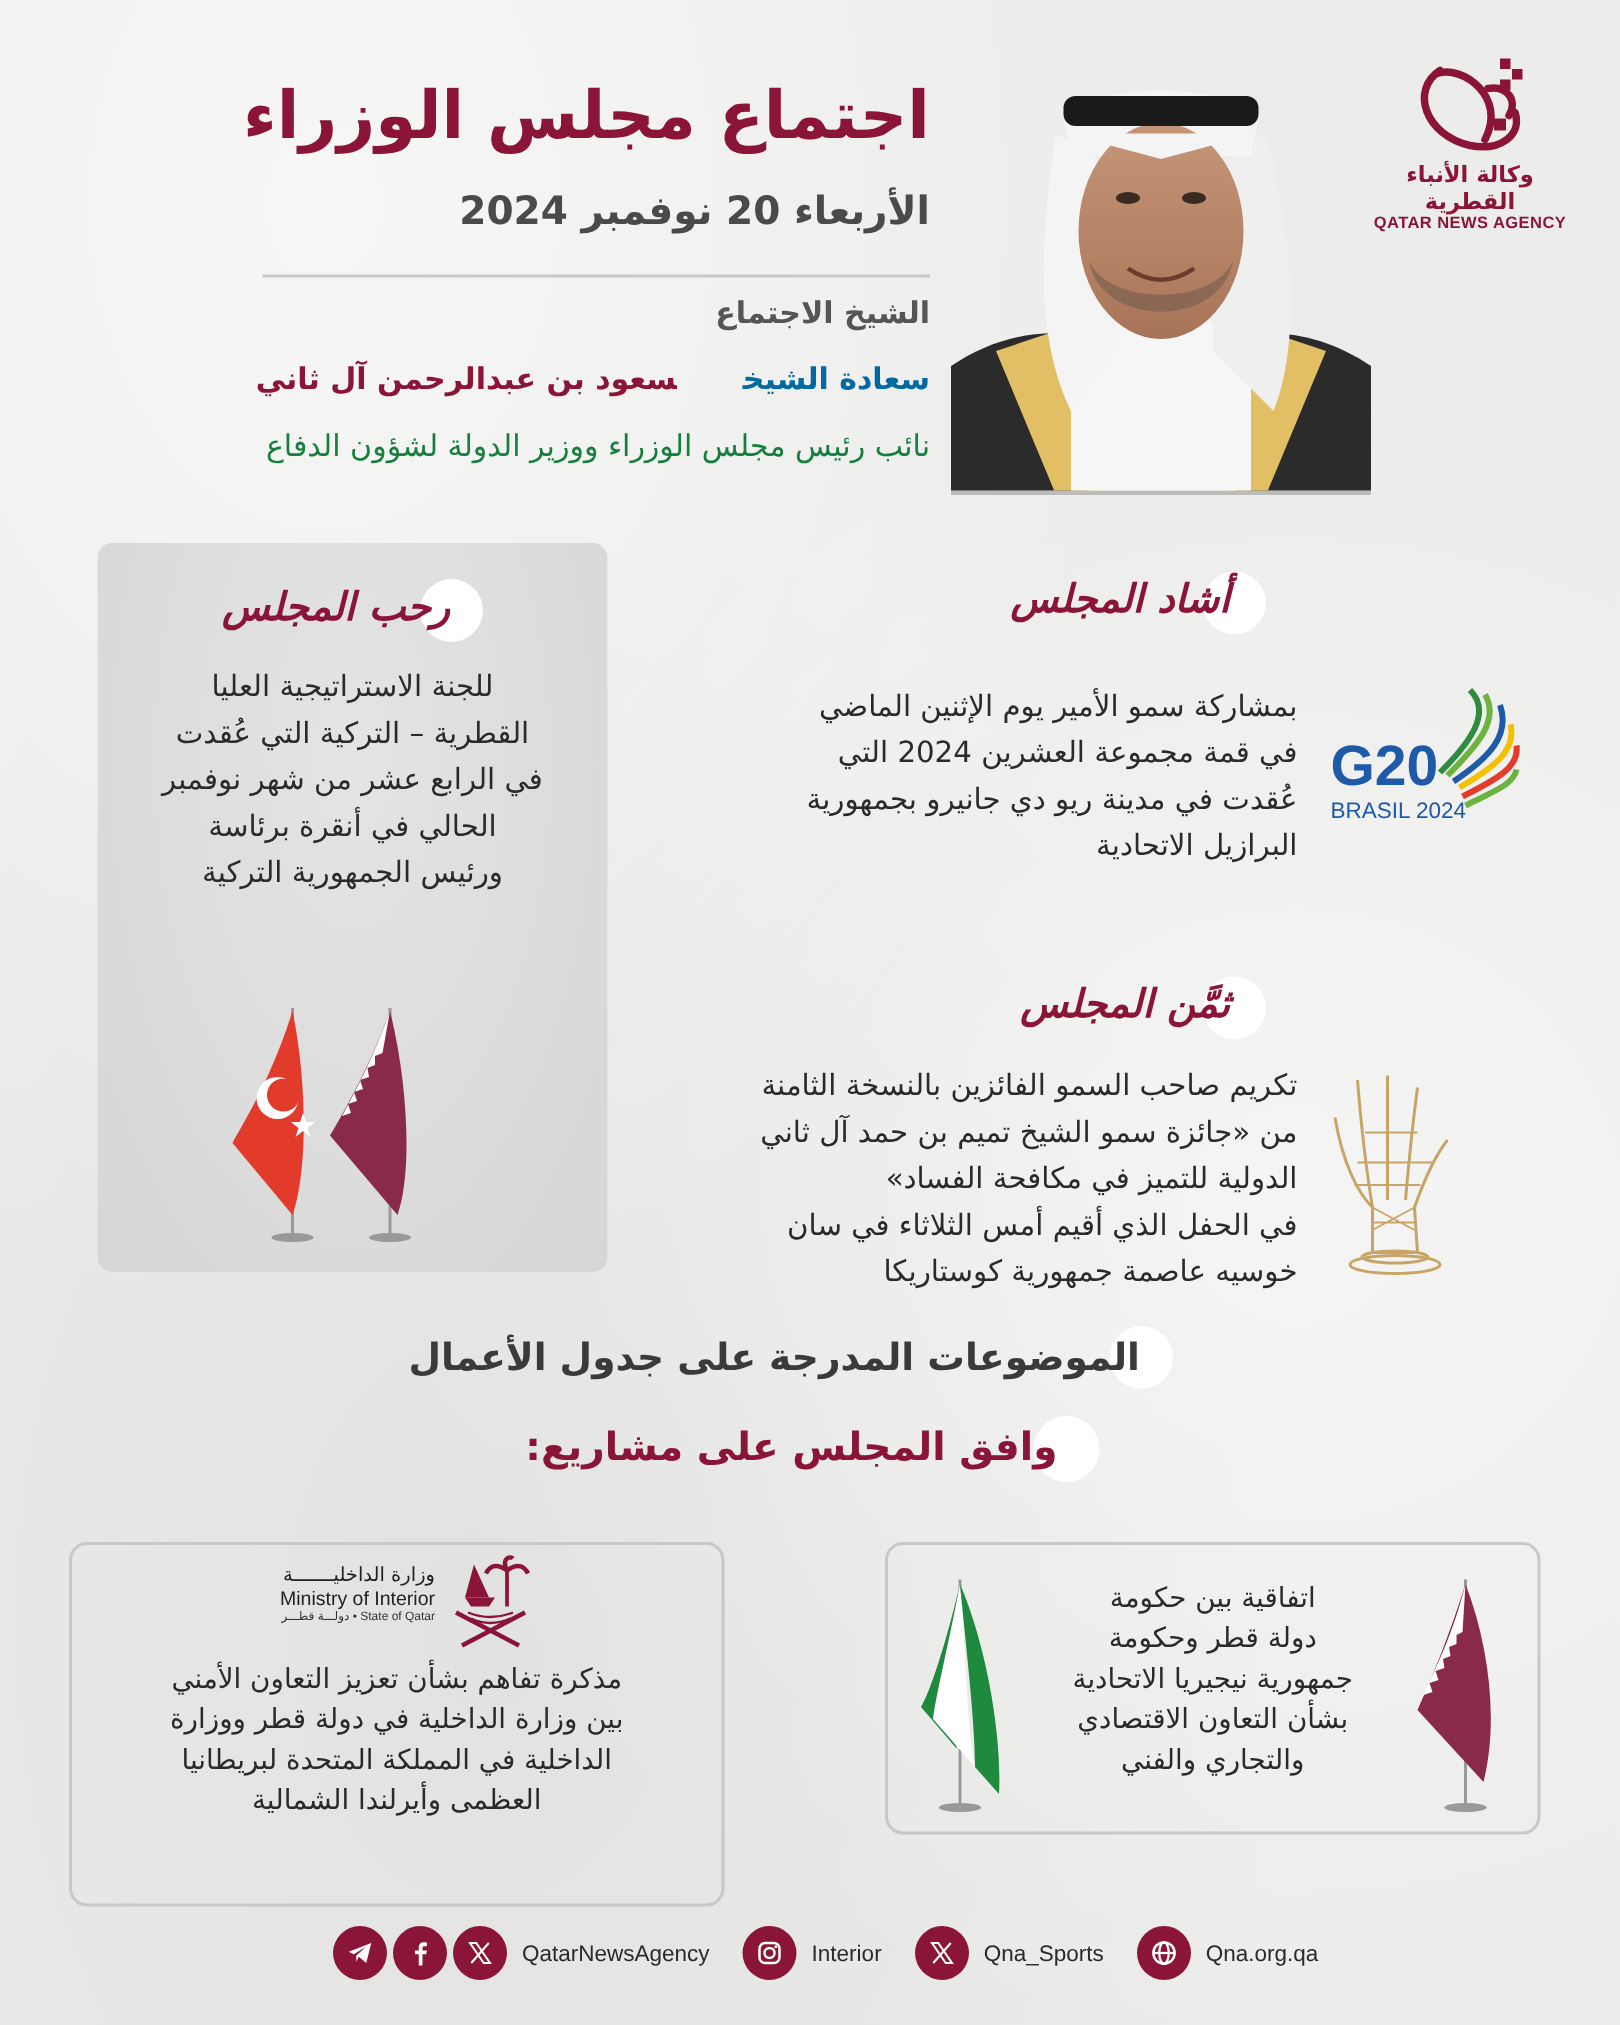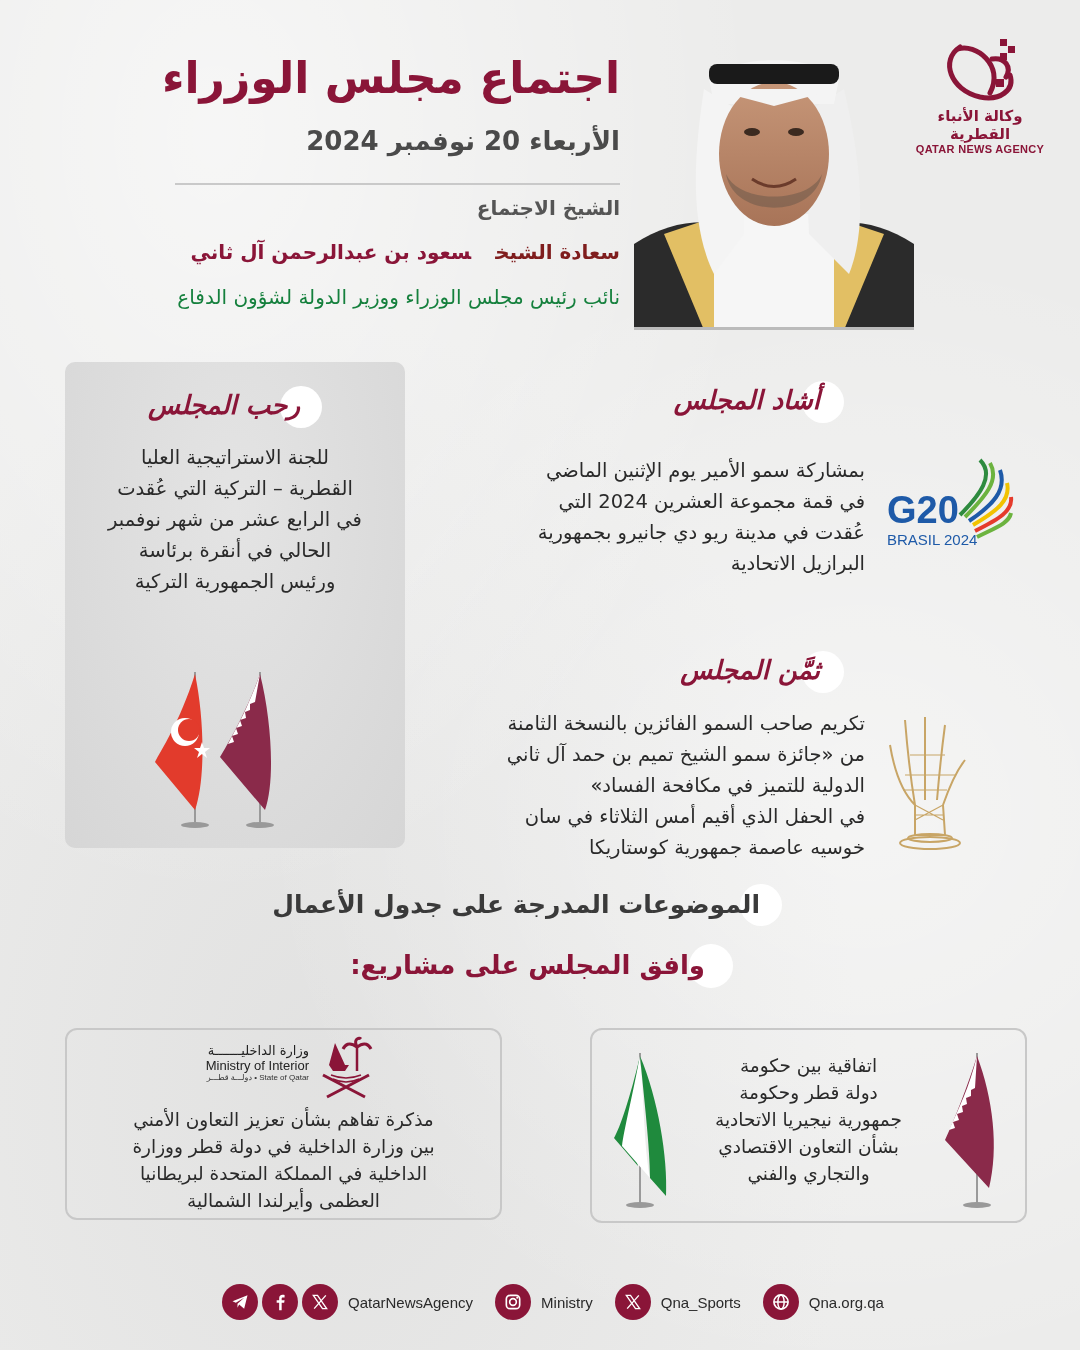--- a/index.html
+++ b/index.html
@@ -21,21 +21,21 @@
   .logo svg { display: block; margin: 0 auto; }
   .logo .ar { font-size: 15px; font-weight: bold; color: #8a1538; direction: rtl; margin-top: 2px; }
   .logo .en { font-family: "Liberation Sans", sans-serif; font-size: 11px; font-weight: bold; color: #8a1538; letter-spacing: 0.3px; }
 
   
   .title { right: 460px; top: 52px; font-size: 44px; font-weight: bold; color: #8a1538; direction: rtl; }
   .date { right: 460px; top: 126px; font-size: 26px; font-weight: bold; color: #4a4a4a; direction: rtl; }
   .hr { left: 175px; top: 183px; width: 445px; height: 2px; background: #c9c9c9; }
   .chaired { right: 460px; top: 196px; font-size: 20px; font-weight: bold; color: #555; direction: rtl; }
   .name-line { right: 460px; top: 240px; font-size: 20px; font-weight: bold; direction: rtl; white-space: nowrap; }
-  .name-line .hon { color: #7f1d1d; margin-left: 24px; }
+  .name-line .hon { color: #0369a1; margin-left: 44px; }
   .name-line .nm { color: #8a1538; }
   .position { right: 460px; top: 285px; font-size: 20px; color: #15803d; direction: rtl; white-space: nowrap; }
 
   .portrait { left: 634px; top: 34px; width: 280px; height: 296px; overflow: hidden; border-bottom: 3px solid #bbb; }
 
   
   .sec-head { direction: rtl; font-size: 26px; font-weight: bold; color: #8a1538; }
   .sec-head .dot { position: absolute; width: 42px; height: 42px; border-radius: 50%; background: #fff; z-index: 0; }
   .sec-head span.t { position: relative; z-index: 1; font-style: italic; }
 
@@ -55,21 +55,21 @@
   
   .valued-head { right: 260px; top: 655px; }
   .valued-body { right: 215px; top: 708px; width: 380px; direction: rtl; font-size: 19.5px; line-height: 31px; color: #2a2a2a; text-align: right; white-space: nowrap; }
   .hand { left: 885px; top: 705px; width: 90px; height: 150px; }
 
   
   .agenda-head { right: 320px; top: 890px; font-size: 25px; font-weight: bold; color: #3a3a3a; direction: rtl; }
   .approved-head { right: 375px; top: 950px; font-size: 26px; font-weight: bold; color: #8a1538; direction: rtl; }
 
   .box { border: 2px solid #c8c8c8; border-radius: 12px; }
-  .box-left { left: 65px; top: 1028px; width: 437px; height: 192px; }
+  .box-left { left: 46px; top: 1028px; width: 437px; height: 243px; }
   .box-right { left: 590px; top: 1028px; width: 437px; height: 195px; }
 
   .moi { position: absolute; left: 130px; top: 5px; width: 180px; height: 66px; }
   .moi-text { position: absolute; left: 110px; top: 8px; text-align: right; }
   .moi-text .a { font-size: 13px; color: #222; direction: rtl; }
   .moi-text .e { font-family: "Liberation Sans", sans-serif; font-size: 13px; color: #222; }
   .moi-text .s { font-family: "Liberation Sans", sans-serif; font-size: 8px; color: #333; direction: rtl; }
 
   .box-left .body { position: absolute; left: 10px; right: 10px; top: 76px; direction: rtl; text-align: center; font-size: 18.5px; line-height: 27px; color: #2a2a2a; }
   .box-right .body { position: absolute; left: 90px; right: 90px; top: 22px; direction: rtl; text-align: center; font-size: 18.5px; line-height: 27px; color: #2a2a2a; }
@@ -288,21 +288,21 @@
   </div>
   <span class="ft-label">QatarNewsAgency</span>
 
   <div class="ic">
     <svg viewBox="0 0 24 24">
         <rect x="4" y="4" width="16" height="16" rx="4.5" fill="none" stroke="#fff" stroke-width="2"></rect>
         <circle cx="12" cy="12" r="4" fill="none" stroke="#fff" stroke-width="2"></circle>
         <circle cx="17" cy="7" r="1.2" fill="#fff"></circle>
       </svg>
   </div>
-  <span class="ft-label">Ministry</span>
+  <span class="ft-label">Interior</span>
 
   <div class="ic">
     <svg viewBox="0 0 24 24">
         <path d="M4 4 H 9 L 20 20 H 15 Z" fill="none" stroke="#fff" stroke-width="1.6"></path>
         <path d="M19 4 L 5 20" stroke="#fff" stroke-width="1.6"></path>
       </svg>
   </div>
   <span class="ft-label">Qna_Sports</span>
 
   <div class="ic">

